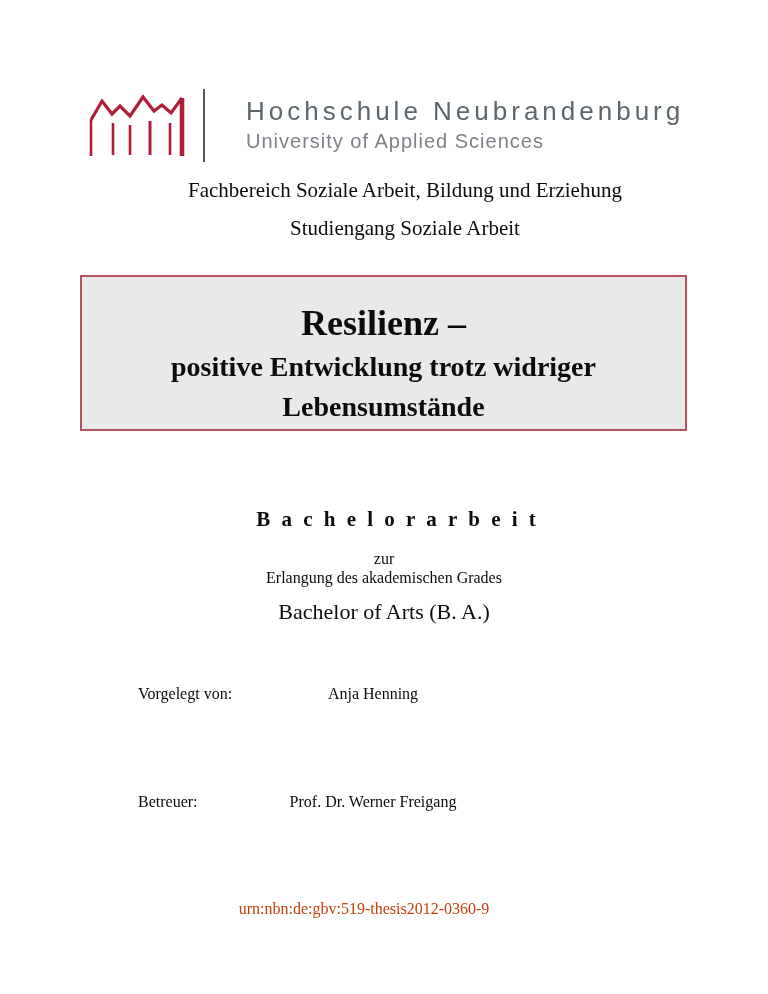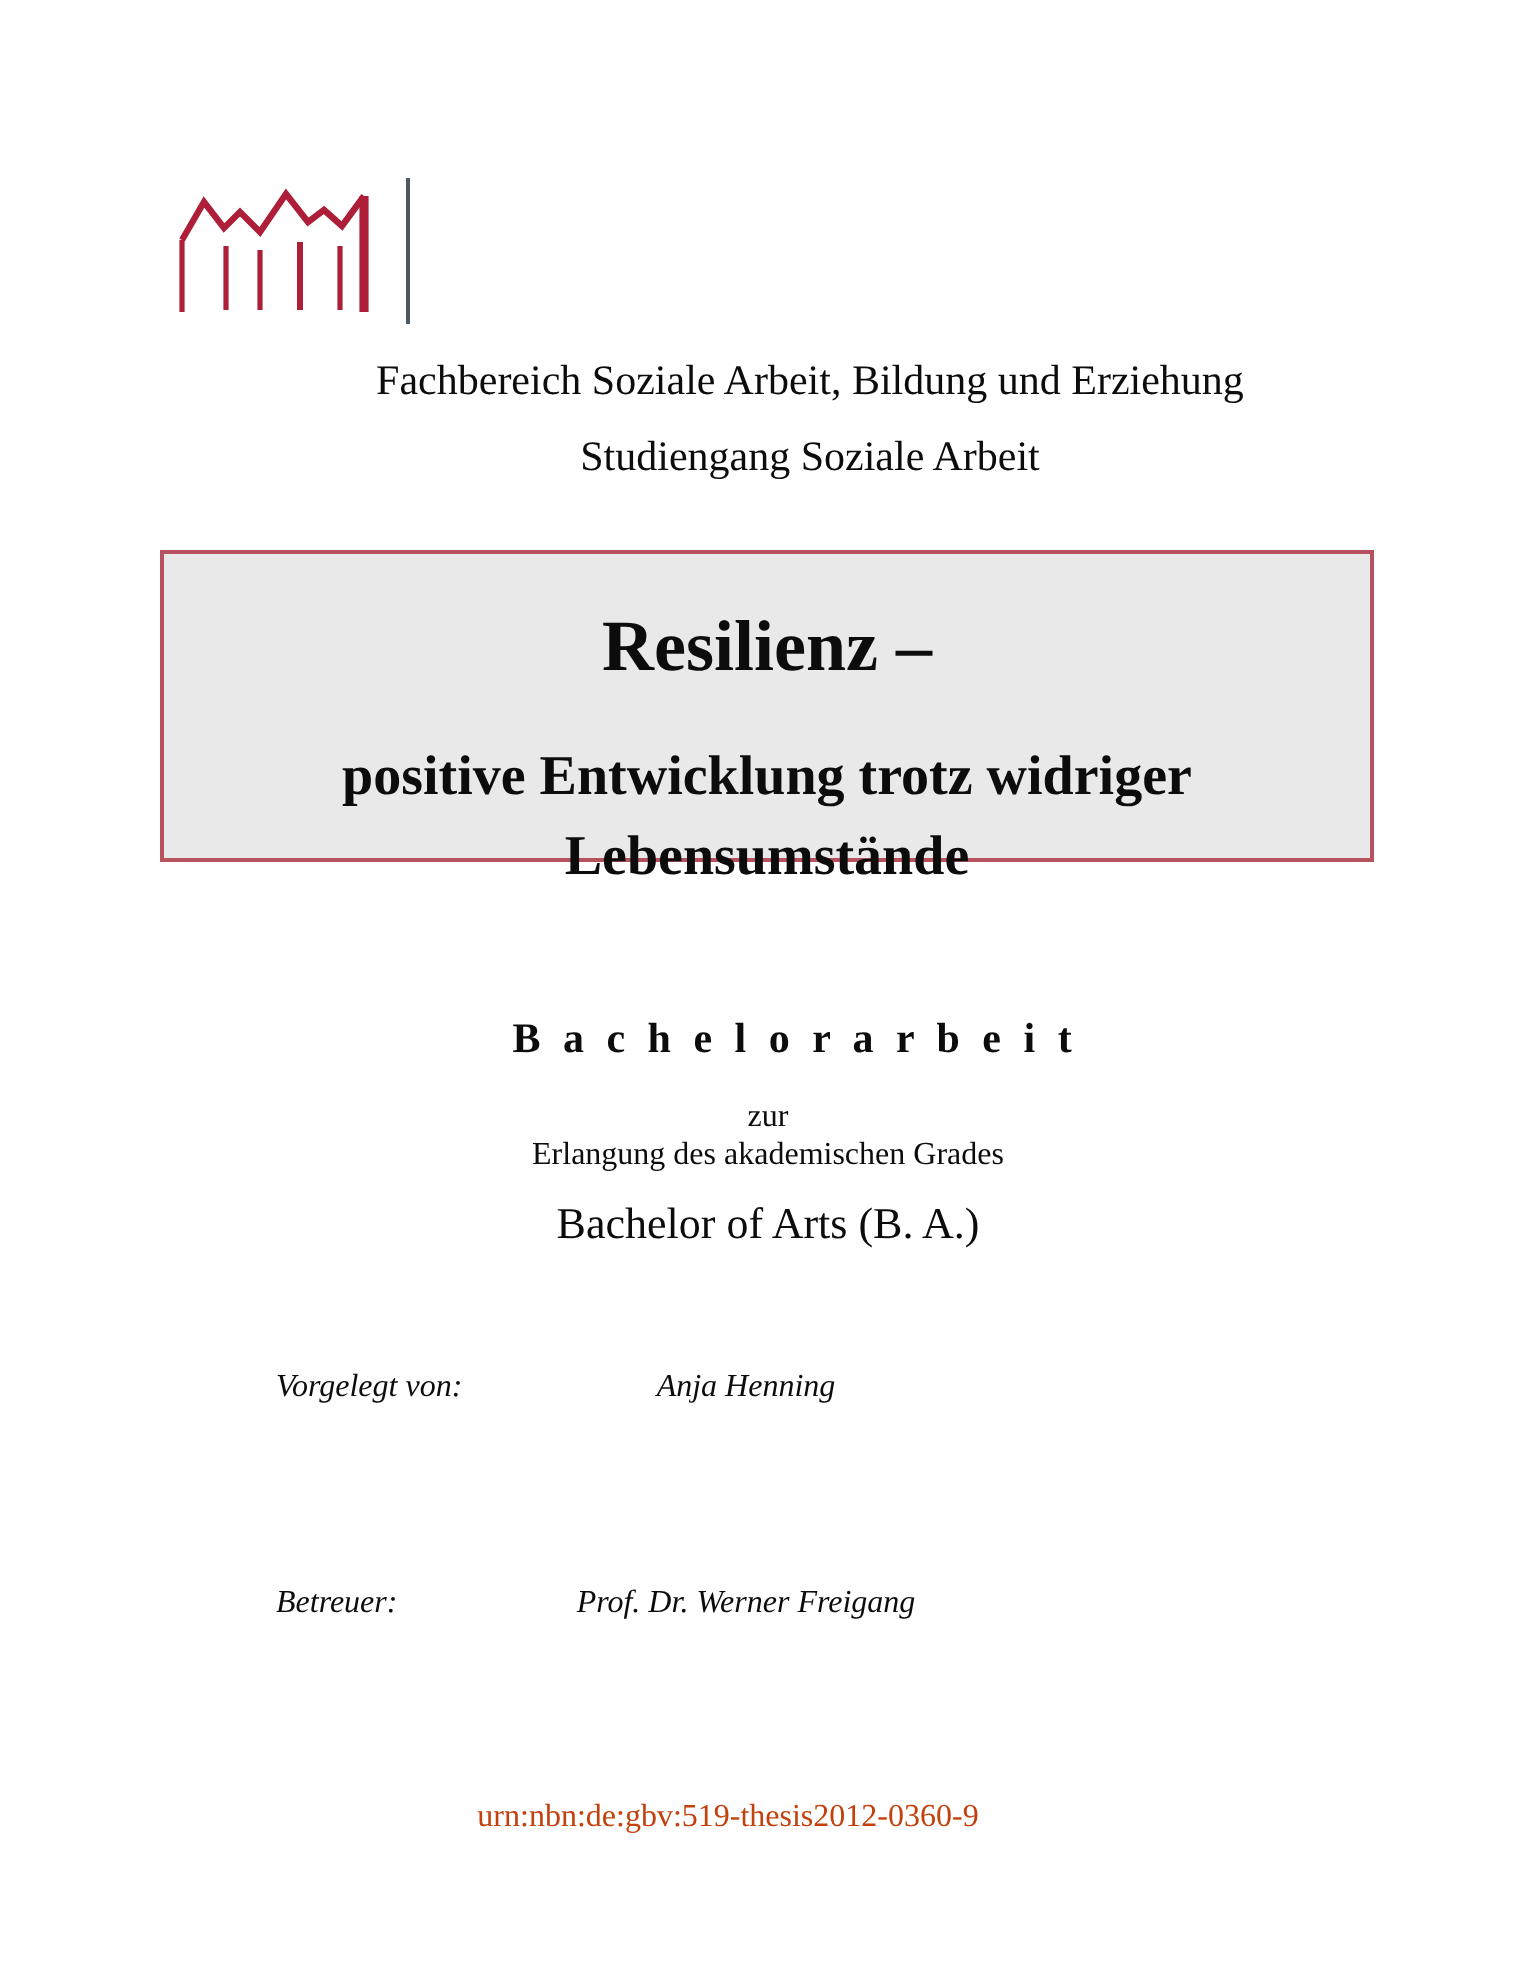--- a/index.html
+++ b/index.html
@@ -79,21 +79,21 @@
     margin-top: 26px;
     font-size: 36px;
     line-height: 40px;
     font-weight: bold;
   }
   .thesis-subtitle {
     font-size: 28px;
     line-height: 40px;
     font-weight: bold;
   }
-  .thesis-subtitle.first { margin-top: 26px; }
+  .thesis-subtitle.first { margin-top: 4px; }
 
   
   .degree {
     position: absolute;
     left: 0;
     top: 505px;
     width: 768px;
     text-align: center;
   }
   .thesis-type {
@@ -116,21 +116,20 @@
   }
 
   
   .detail-row {
     position: absolute;
     left: 0;
     width: 768px;
     height: 20px;
     font-size: 16px;
     line-height: 19px;
-    font-style: italic;
   }
   .detail-row .label {
     position: absolute;
     left: 138px;
     white-space: nowrap;
   }
   .detail-row .value {
     position: absolute;
     left: 0;
     width: 746px;
@@ -165,20 +164,24 @@
       <path d="M94,5 L94,63" stroke-width="4.6"></path>
       <path d="M25,30 L25,62" stroke-width="2.6"></path>
       <path d="M42,32 L42,62" stroke-width="2.6"></path>
       <path d="M62,28 L62,62" stroke-width="3.0"></path>
       <path d="M82,30 L82,62" stroke-width="2.6"></path>
     </g>
   </svg>
 
   <div class="header-divider"></div>
 
+  <div class="brand">
+    <div class="brand-name">Hochschule Neubrandenburg</div>
+    <div class="brand-sub">University of Applied Sciences</div>
+  </div>
 
   <div class="department">
     <div>Fachbereich Soziale Arbeit, Bildung und Erziehung</div>
     <div>Studiengang Soziale Arbeit</div>
   </div>
 
   <div class="title-box">
     <div class="thesis-title">Resilienz –</div>
     <div class="thesis-subtitle first">positive Entwicklung trotz widriger</div>
     <div class="thesis-subtitle">Lebensumstände</div>

